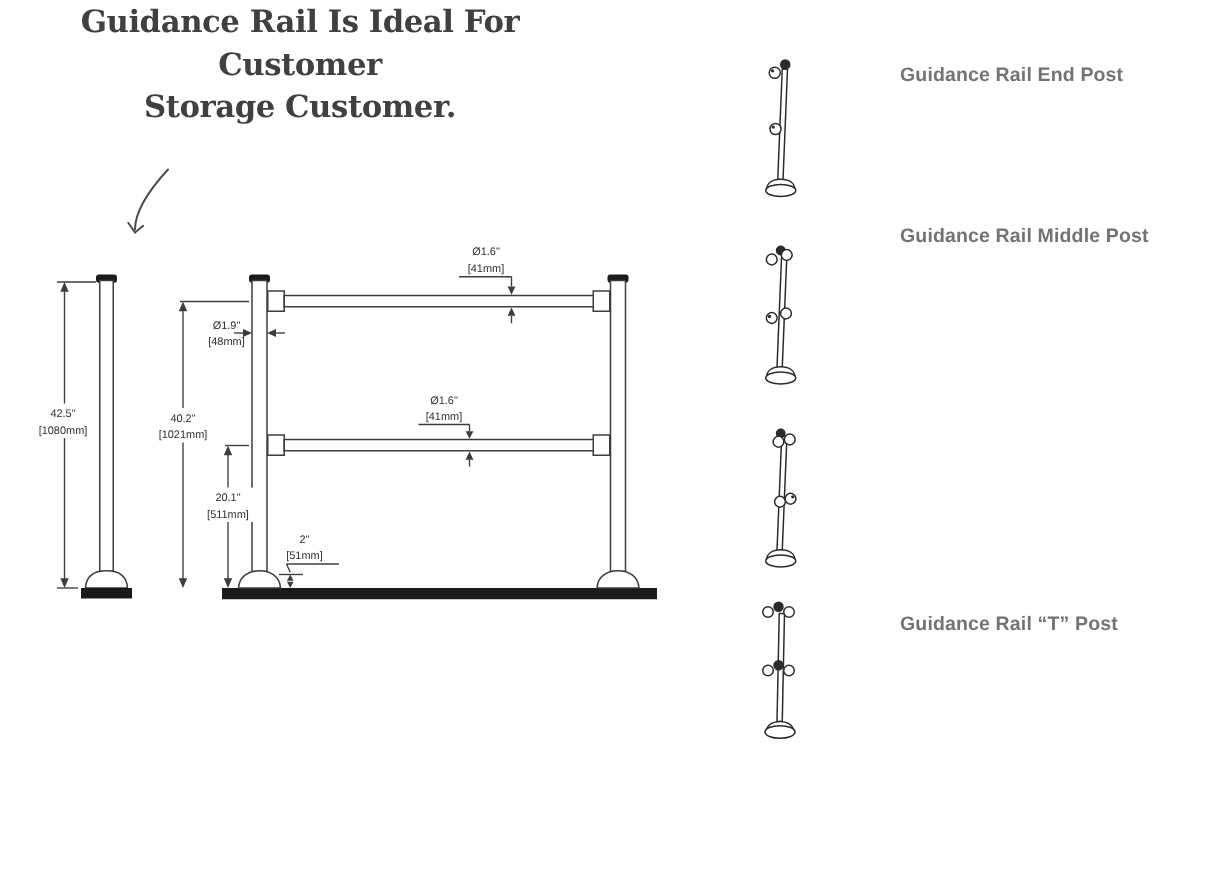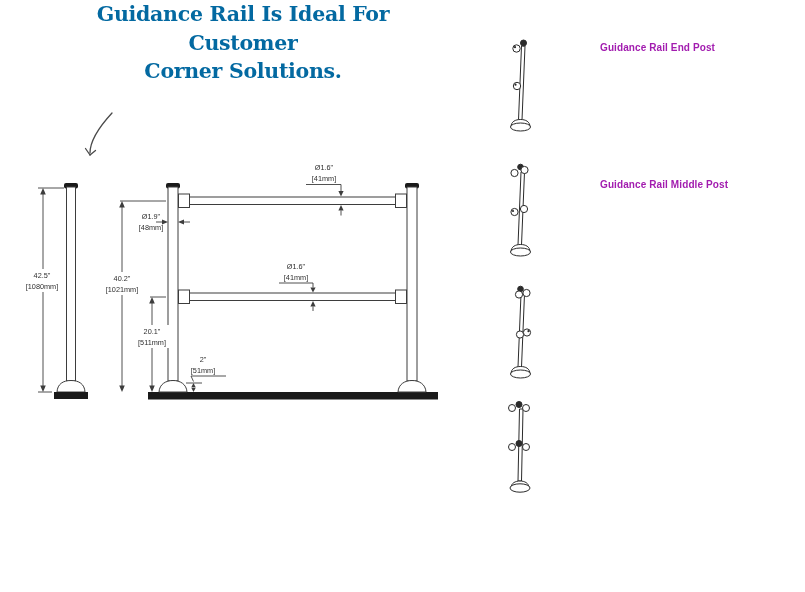--- a/index.html
+++ b/index.html
@@ -1,35 +1,35 @@
 <!DOCTYPE html>
 <html><head>
 <meta charset="utf-8">
 <style>
   html,body{margin:0;padding:0;background:#fff;}
   #canvas{position:relative;width:805px;height:592px;background:#ffffff;overflow:hidden;
           font-family:"Liberation Sans",sans-serif;}
   .abs{position:absolute;}
   #heading{left:30px;top:36px;width:400px;text-align:center;
            font-family:"DejaVu Serif","Liberation Serif",serif;
-           font-weight:bold;font-size:20.5px;line-height:28.5px;color:#0369a1;letter-spacing:-0.3px;margin-left:43px;}
+           font-weight:bold;font-size:20.5px;line-height:28.5px;color:#404040;letter-spacing:-0.3px;}
   .post-label{position:absolute;left:600px;width:200px;
               font-family:"Liberation Sans",sans-serif;font-weight:bold;
-              font-size:10px;color:#a21caf;letter-spacing:0.1px;}
+              font-size:13px;color:#737373;letter-spacing:0.1px;}
   svg{display:block;}
   .dimtxt{font-family:"Liberation Sans",sans-serif;font-size:7.3px;fill:#2f2f2f;}
 </style>
 </head>
 <body>
 
 <div id="canvas">
 
   <div id="heading">
     <div>Guidance Rail Is Ideal For Customer</div>
-    <div>Corner Solutions.</div>
+    <div>Storage Customer.</div>
   </div>
 
   <svg class="abs" style="left:0;top:0;" width="805" height="592" viewBox="0 0 805 592">
     <g stroke="#4a4a4a" stroke-width="1.3" fill="none" stroke-linecap="round">
       <path d="M112,113 C100,126 90,140 90,153"></path>
       <path d="M90,155 L85.5,148.5"></path>
       <path d="M90,155 L95.5,150.5"></path>
     </g>
 
     <g stroke="#3d3d3d" stroke-width="1" fill="#ffffff">
@@ -145,21 +145,21 @@
       <path d="M14,90 C14,84.5 18.5,82.5 23.5,82.5 C28.5,82.5 33,84.5 33,90"></path>
       <ellipse cx="23.5" cy="90" rx="10" ry="4"></ellipse>
       <circle cx="23.5" cy="5" r="2.8" fill="#2b2b2b"></circle>
       <circle cx="17.5" cy="11" r="3.6"></circle>
       <circle cx="27.5" cy="8" r="3.6"></circle>
       <circle cx="17.5" cy="50" r="3.6"></circle>
       <circle cx="27" cy="47" r="3.6"></circle>
       <circle cx="16" cy="49" r="1.1" fill="#2b2b2b" stroke="none"></circle>
     </svg>
   </div>
-  <div class="post-label" style="top:179px;">Guidance Rail Middle Post</div>
+  <div class="post-label" style="top:149px;">Guidance Rail Middle Post</div>
 
   <div class="abs" style="left:497px;top:284px;">
     <svg width="48" height="100" viewBox="0 0 48 100" stroke="#2b2b2b" stroke-width="1" fill="#ffffff">
       <path d="M24,10 L27.5,10 L24.5,83 L21,83 Z"></path>
       <path d="M14,90 C14,84.5 18.5,82.5 23.5,82.5 C28.5,82.5 33,84.5 33,90"></path>
       <ellipse cx="23.5" cy="90" rx="10" ry="4"></ellipse>
       <circle cx="23.5" cy="5" r="2.8" fill="#2b2b2b"></circle>
       <circle cx="22" cy="10.5" r="3.6"></circle>
       <circle cx="29.5" cy="9" r="3.6"></circle>
       <circle cx="23" cy="50.5" r="3.6"></circle>
@@ -174,14 +174,15 @@
       <path d="M14,89 C14,84 18.5,82 23,82 C27.5,82 32,84 32,89"></path>
       <ellipse cx="23" cy="89" rx="10" ry="4.2"></ellipse>
       <circle cx="15" cy="9" r="3.5"></circle>
       <circle cx="22" cy="5.5" r="3" fill="#2b2b2b"></circle>
       <circle cx="29" cy="9" r="3.5"></circle>
       <circle cx="15" cy="48" r="3.5"></circle>
       <circle cx="22" cy="44.5" r="3" fill="#2b2b2b"></circle>
       <circle cx="29" cy="48" r="3.5"></circle>
     </svg>
   </div>
+  <div class="post-label" style="top:408px;">Guidance Rail “T” Post</div>
 
 </div>
 
 </body></html>

